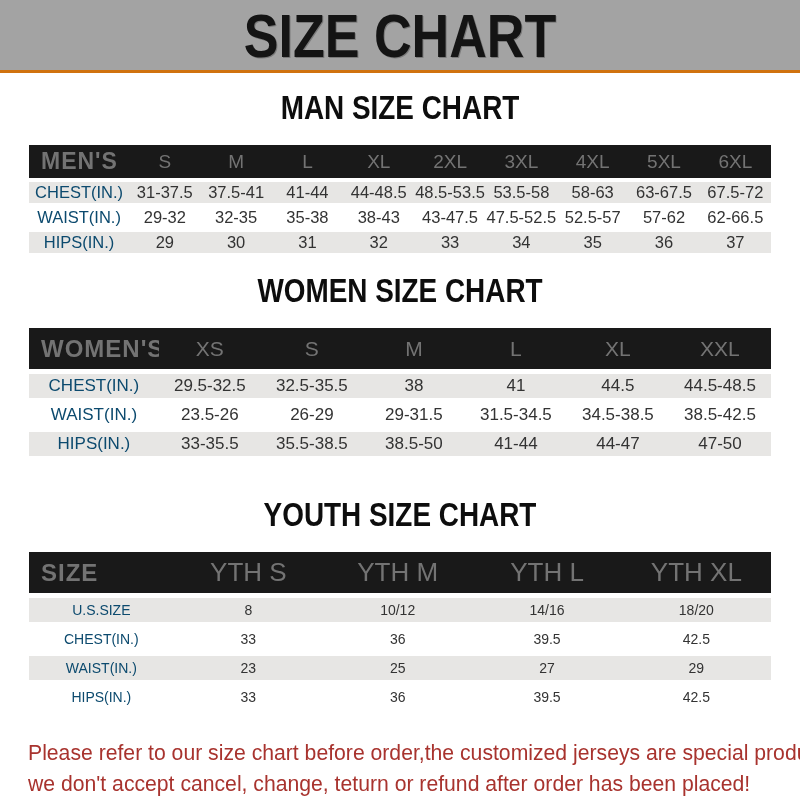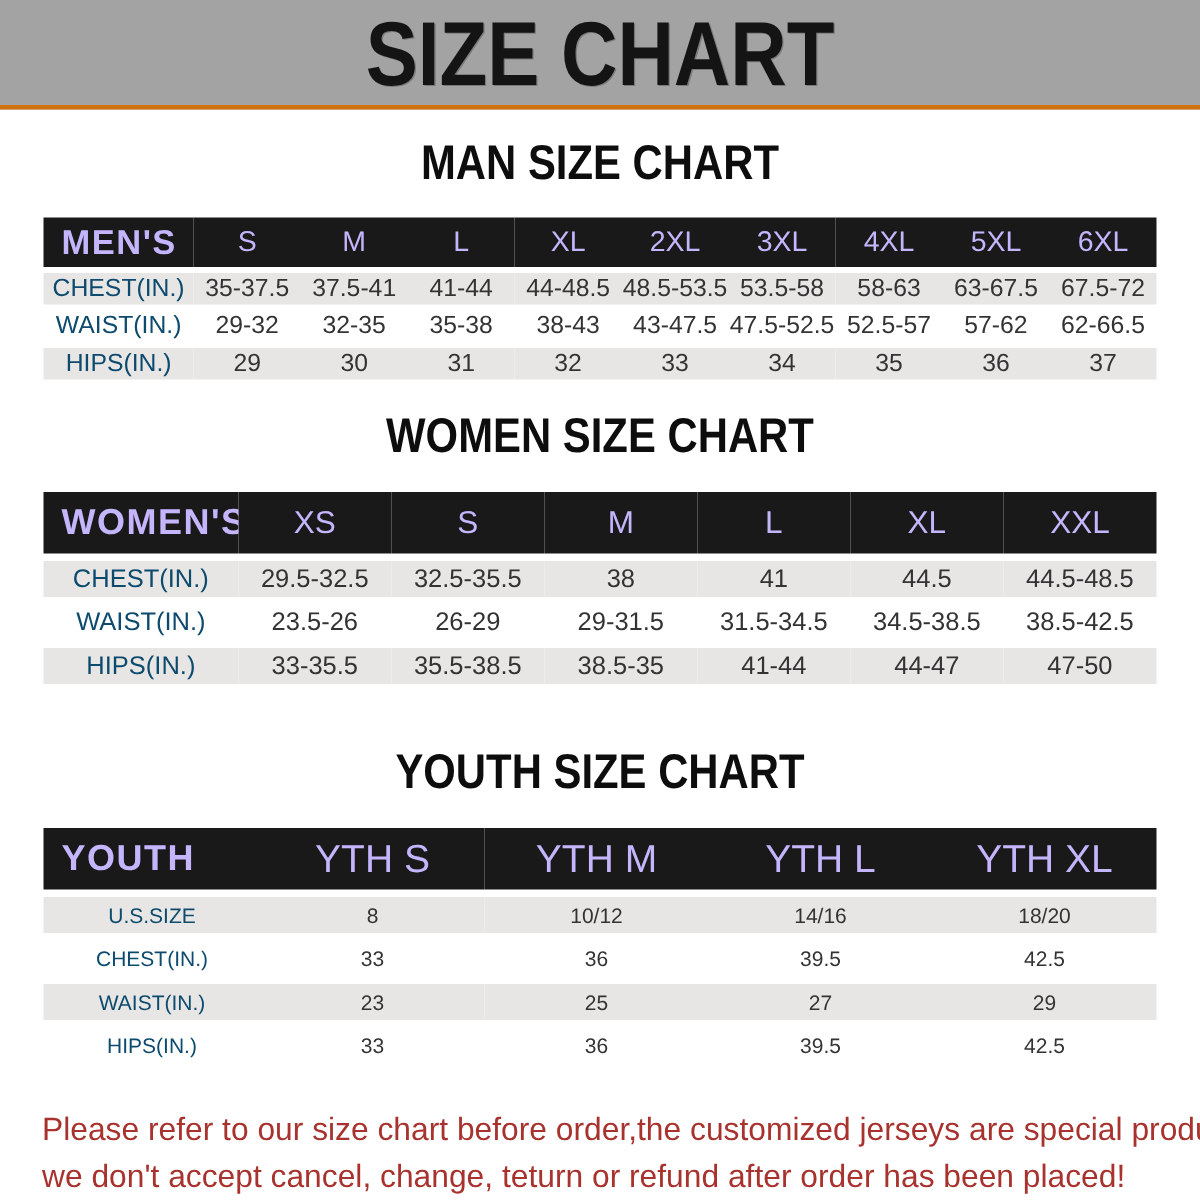--- a/index.html
+++ b/index.html
@@ -34,21 +34,21 @@
     width:100%;table-layout:fixed;
     border-collapse:separate;
   }
   .sec-0 table.size-table{border-spacing:0 4px;}
   .sec-1 table.size-table,.sec-2 table.size-table{border-spacing:0 5px;}
   table.size-table th,table.size-table td{
     padding:0;text-align:center;vertical-align:middle;
     overflow:hidden;white-space:nowrap;
   }
   tr.head-row th{
-    background:#191919;color:#c4b5fd;font-weight:400;
+    background:#191919;color:#737373;font-weight:400;
   }
   tr.head-row th.corner{
     text-align:left;padding-left:12px;font-weight:800;letter-spacing:1px;
   }
   tr.gray  th,tr.gray  td{background:#E7E6E4;}
   tr.white th,tr.white td{background:#ffffff;}
   th.rowlabel{font-weight:400;color:#0c4a6e;}
   table.size-table td{color:#333333;}
   
   .sec-0 col.label-col{width:13.5%;}
@@ -103,21 +103,21 @@
           <th>L</th>
           <th>XL</th>
           <th>2XL</th>
           <th>3XL</th>
           <th>4XL</th>
           <th>5XL</th>
           <th>6XL</th>
         </tr>
         <tr class="gray">
           <th class="rowlabel">CHEST(IN.)</th>
-          <td>35-37.5</td>
+          <td>31-37.5</td>
           <td>37.5-41</td>
           <td>41-44</td>
           <td>44-48.5</td>
           <td>48.5-53.5</td>
           <td>53.5-58</td>
           <td>58-63</td>
           <td>63-67.5</td>
           <td>67.5-72</td>
         </tr>
         <tr class="white">
@@ -185,42 +185,42 @@
           <td>26-29</td>
           <td>29-31.5</td>
           <td>31.5-34.5</td>
           <td>34.5-38.5</td>
           <td>38.5-42.5</td>
         </tr>
         <tr class="gray">
           <th class="rowlabel">HIPS(IN.)</th>
           <td>33-35.5</td>
           <td>35.5-38.5</td>
-          <td>38.5-35</td>
+          <td>38.5-50</td>
           <td>41-44</td>
           <td>44-47</td>
           <td>47-50</td>
         </tr>
       </tbody>
     </table>
   </div>
 
 <h2 class="section-heading" id="heading-youth">YOUTH SIZE CHART</h2>
 <div class="table-wrap sec-2">
     <table class="size-table">
       <colgroup>
         <col class="label-col">
         <col>
         <col>
         <col>
         <col>
       </colgroup>
       <tbody>
         <tr class="head-row">
-          <th class="corner">YOUTH</th>
+          <th class="corner">SIZE</th>
           <th>YTH S</th>
           <th>YTH M</th>
           <th>YTH L</th>
           <th>YTH XL</th>
         </tr>
         <tr class="gray">
           <th class="rowlabel">U.S.SIZE</th>
           <td>8</td>
           <td>10/12</td>
           <td>14/16</td>

